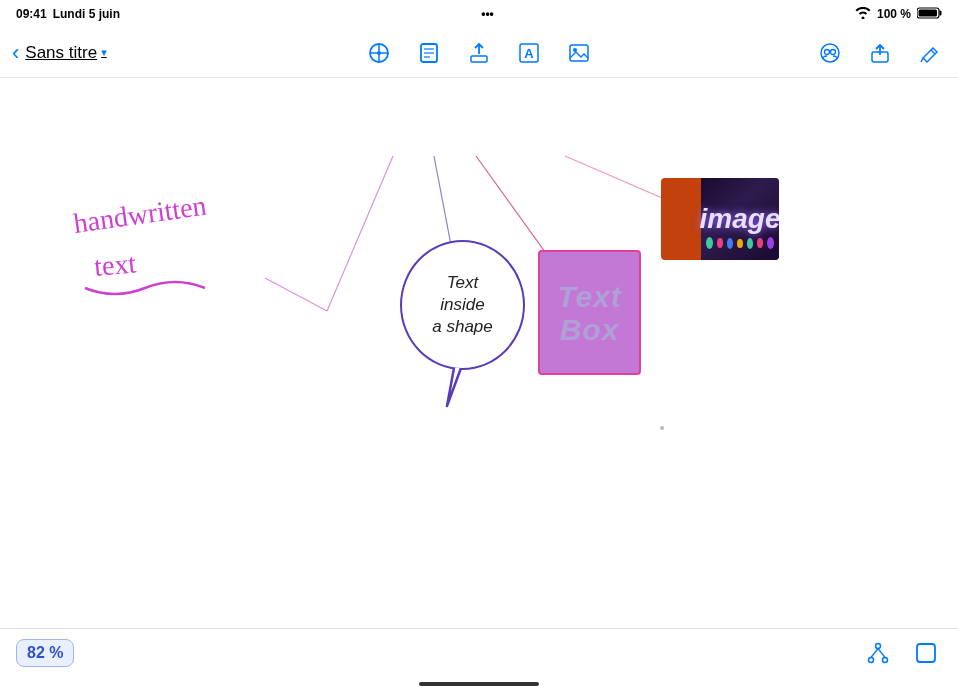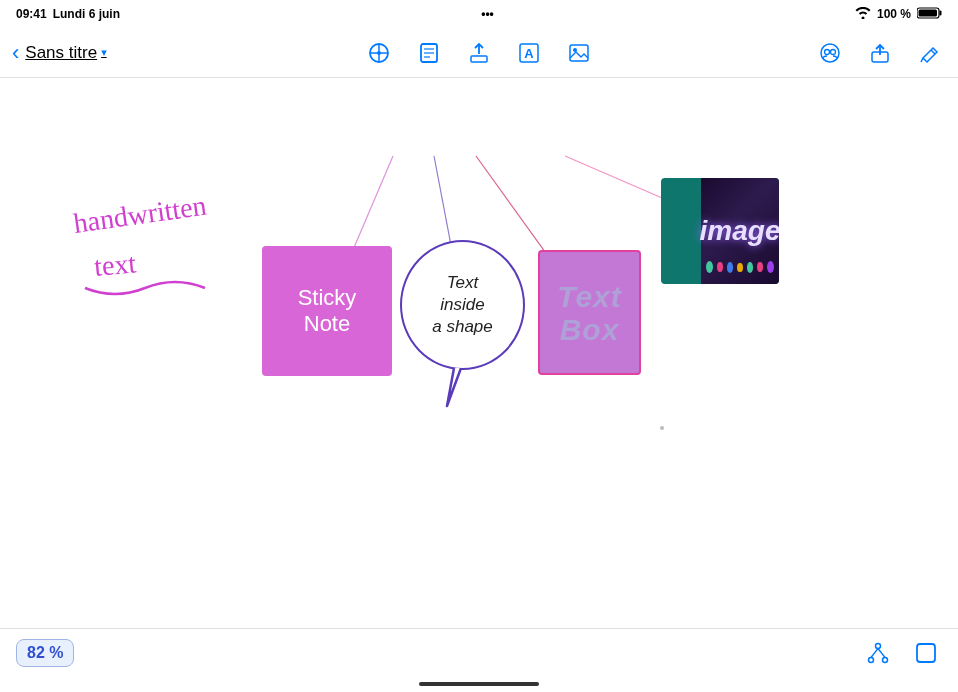--- a/index.html
+++ b/index.html
@@ -236,25 +236,25 @@
       letter-spacing: 1px;
       cursor: pointer;
     }
 
     
     .image-element {
       position: absolute;
       left: 661px;
       top: 100px;
       width: 118px;
-      height: 106px;
+      height: 82px;
       border-radius: 4px;
       overflow: hidden;
       cursor: pointer;
-      background: #0f766e;
+      background: #c2410c;
       padding-left: 40px;
     }
     .image-inner {
       width: 100%;
       height: 100%;
       position: relative;
       display: flex;
       align-items: center;
       justify-content: center;
     }
@@ -278,21 +278,21 @@
       left: 660px;
       top: 348px;
     }
   </style>
 </head>
 <body>
 
 <div class="status-bar">
   <div class="status-bar-left">
     <span>09:41</span>
-    <span>Lundi 6 juin</span>
+    <span>Lundi 5 juin</span>
   </div>
   <div class="status-bar-center">
     <span>•••</span>
   </div>
   <div class="status-bar-right">
     <span>
       <svg width="16" height="12" viewBox="0 0 16 12">
         <path d="M8 9.5a1.5 1.5 0 110 3 1.5 1.5 0 010-3z" fill="#000"></path>
         <path d="M3.8 6.3a6 6 0 018.4 0l-1.5 1.5a4 4 0 00-5.4 0L3.8 6.3z" fill="#000"></path>
         <path d="M0.5 3a10.5 10.5 0 0115 0l-1.5 1.5a8.5 8.5 0 00-12 0L0.5 3z" fill="#000"></path>
@@ -408,24 +408,20 @@
 
   <svg class="handwritten-text" width="200" height="130">
 
     <text x="10" y="45" font-size="28" fill="#d040d0" font-family="cursive" transform="rotate(-8, 10, 45)" font-weight="400">handwritten</text>
 
     <text x="30" y="88" font-size="28" fill="#d040d0" font-family="cursive" transform="rotate(-5, 30, 88)" font-weight="400">text</text>
 
     <path d="M 20 100 Q 50 112 80 100 Q 110 88 140 100" stroke="#d040d0" stroke-width="2.5" fill="none"></path>
   </svg>
 
-  <div class="sticky-note">
-    <span style="white-space: pre;">Sticky
-Note</span>
-  </div>
 
   <div class="speech-bubble-container">
     <div class="speech-bubble">
       <span style="white-space: pre; padding: 8px;">Text
 inside
 a shape</span>
     </div>
 
     <svg class="speech-tail" width="30" height="40" style="bottom:-38px; left:43%; position:absolute;">
       <path d="M 15 0 L 8 38 L 22 0" fill="white" stroke="#5a3bba" stroke-width="2.5" stroke-linejoin="round"></path>

